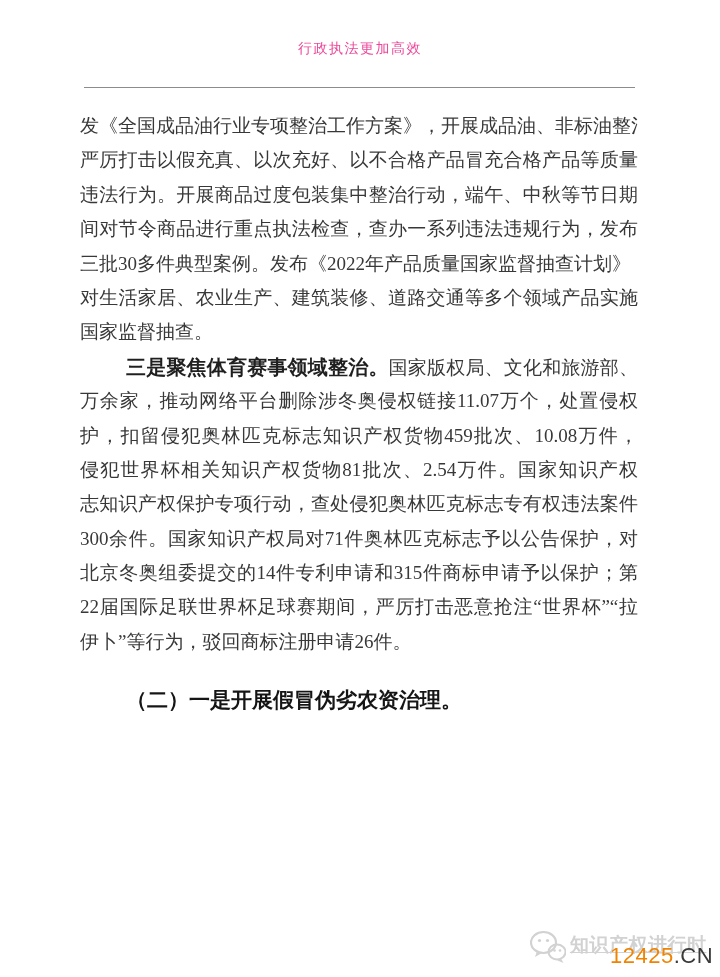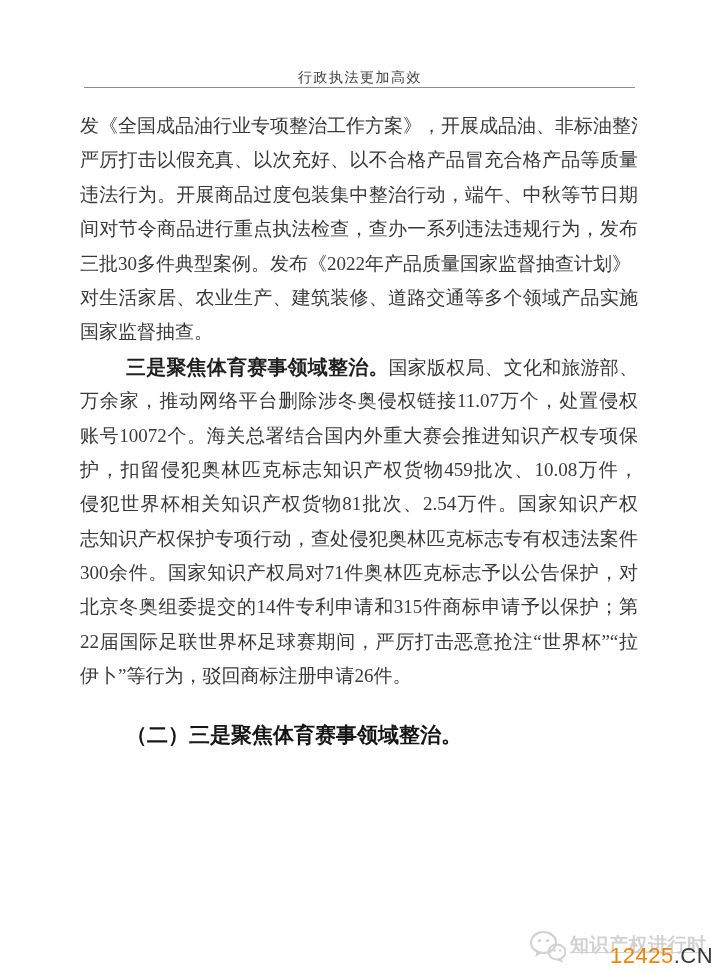--- a/index.html
+++ b/index.html
@@ -5,24 +5,24 @@
   html,body{margin:0;padding:0;background:#ffffff;}
   .page{
     position:relative;
     width:720px;height:977px;
     background:#ffffff;
     overflow:hidden;
     font-family:"Liberation Serif","DejaVu Serif",serif;
   }
   
   .header-title{
-    position:absolute;top:69px;left:0;right:0;
+    position:absolute;top:40px;left:0;right:0;
     text-align:center;
     font-size:14px;letter-spacing:1.5px;
-    color:#404040;
+    color:#ec4899;
   }
   .header-rule{
     position:absolute;top:87px;left:84px;width:551px;
     border-top:1px solid #8c8c8c;height:0;
   }
   
   .body-text{
     position:absolute;left:80px;top:109px;width:558px;
   }
   .bline{
@@ -88,31 +88,30 @@
       <div class="bline">三批30多件典型案例。发布《2022年产品质量国家监督抽查计划》，</div>
       <div class="bline">对生活家居、农业生产、建筑装修、道路交通等多个领域产品实施</div>
       <div class="bline noj">国家监督抽查。</div>
     </div>
 
     <div>
       <div class="bline indent">
         <span class="lead">三是聚焦体育赛事领域整治。</span><span>国家版权局、文化和旅游部、</span>
       </div>
       <div class="bline">万余家，推动网络平台删除涉冬奥侵权链接11.07万个，处置侵权</div>
-      <div class="bline">账号10072个。海关总署结合国内外重大赛会推进知识产权专项保</div>
       <div class="bline">护，扣留侵犯奥林匹克标志知识产权货物459批次、10.08万件，</div>
       <div class="bline">侵犯世界杯相关知识产权货物81批次、2.54万件。国家知识产权</div>
       <div class="bline">志知识产权保护专项行动，查处侵犯奥林匹克标志专有权违法案件</div>
       <div class="bline">300余件。国家知识产权局对71件奥林匹克标志予以公告保护，对</div>
       <div class="bline">北京冬奥组委提交的14件专利申请和315件商标申请予以保护；第</div>
       <div class="bline">22届国际足联世界杯足球赛期间，严厉打击恶意抢注“世界杯”“拉</div>
       <div class="bline noj">伊卜”等行为，驳回商标注册申请26件。</div>
     </div>
 
-    <div class="sec-heading">（二）三是聚焦体育赛事领域整治。</div>
+    <div class="sec-heading">（二）一是开展假冒伪劣农资治理。</div>
 
   </div>
 
 
   <div class="watermark">
     <svg class="wm-icon" viewBox="0 0 36 34" xmlns="http://www.w3.org/2000/svg">
       <ellipse cx="13.5" cy="12.5" rx="12.5" ry="10.5" fill="none" stroke="#d2d2d2" stroke-width="2.2"></ellipse>
       <path d="M7 21 L5 27 L12 23 Z" fill="#d2d2d2"></path>
       <circle cx="9.5" cy="10.5" r="1.6" fill="#d2d2d2"></circle>
       <circle cx="17.5" cy="10.5" r="1.6" fill="#d2d2d2"></circle>

